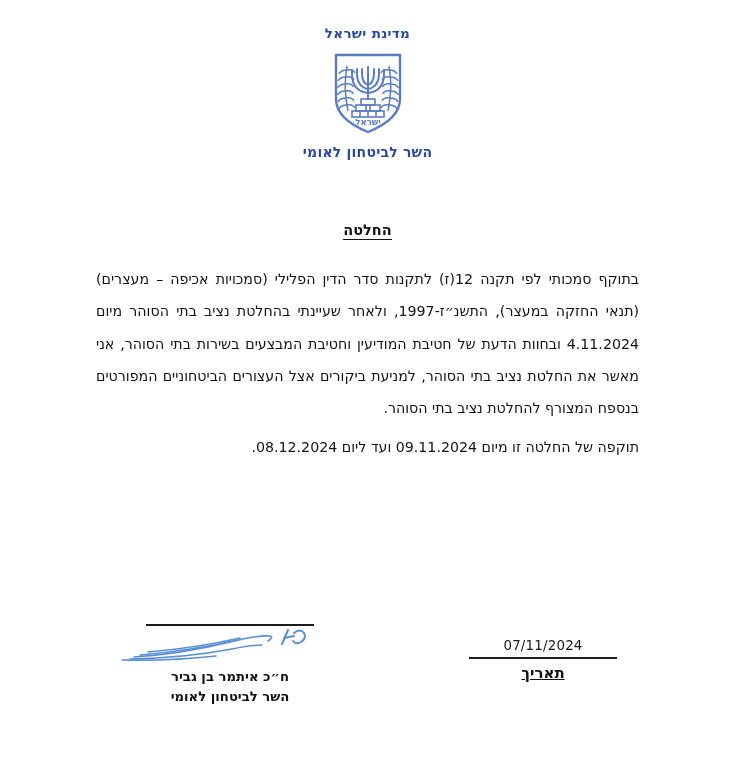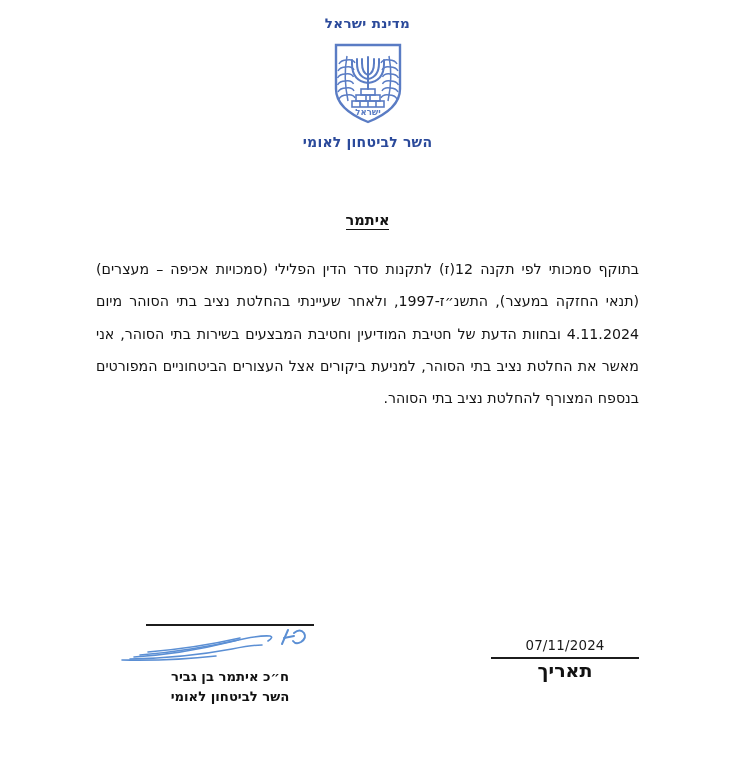--- a/index.html
+++ b/index.html
@@ -19,21 +19,21 @@
 
   .page {
     position: relative;
     width: 735px;
     height: 780px;
     background: #ffffff;
   }
 
   
   .header {
-    padding-top: 14px;
+    padding-top: 24px;
     text-align: center;
   }
   .state-title {
     font-size: 13.5px;
     font-weight: bold;
     color: #2b4a9b;
     letter-spacing: 0.3px;
     line-height: 1.4;
   }
   .emblem-wrap {
@@ -127,42 +127,44 @@
   .sig-role {
     font-size: 13.2px;
     font-weight: bold;
     color: #111111;
     line-height: 1.5;
   }
 
   
   .date-block {
     position: absolute;
-    left: 470px;
+    left: 448px;
     top: 14px;
     width: 190px;
     text-align: center;
   }
   .date-value {
     font-size: 13.4px;
     color: #181818;
     direction: ltr;
     letter-spacing: 0.2px;
     padding-bottom: 4px;
   }
   .date-rule {
     width: 148px;
     height: 1.5px;
     background: #1c1c1c;
     margin: 0 auto;
   }
   .date-label {
-    font-size: 19px;
+    margin-top: 5px;
+    font-size: 15px;
     font-weight: bold;
     color: #111111;
+    text-decoration: underline;
   }
 </style>
 </head>
 <body>
 
 <div class="page">
 
   <div class="header">
 
     <div class="state-title">מדינת ישראל</div>
@@ -231,25 +233,26 @@
         </g>
 
         <text x="46" y="76" font-family="DejaVu Sans, sans-serif" font-size="8.5" fill="#5a7cc4" text-anchor="middle" font-weight="bold">ישראל</text>
       </svg>
     </div>
 
     <div class="ministry-title">השר לביטחון לאומי</div>
   </div>
 
   <div class="decision-heading">
-    <span class="u">איתמר</span>
+    <span class="u">החלטה</span>
   </div>
 
   <div class="body-block">
     <p class="body-para">בתוקף סמכותי לפי תקנה 12(ז) לתקנות סדר הדין הפלילי (סמכויות אכיפה – מעצרים) (תנאי החזקה במעצר), התשנ״ז-1997, ולאחר שעיינתי בהחלטת נציב בתי הסוהר מיום 4.11.2024 ובחוות הדעת של חטיבת המודיעין וחטיבת המבצעים בשירות בתי הסוהר, אני מאשר את החלטת נציב בתי הסוהר, למניעת ביקורים אצל העצורים הביטחוניים המפורטים בנספח המצורף להחלטת נציב בתי הסוהר.</p>
+    <p class="body-para closing">תוקפה של החלטה זו מיום 09.11.2024 ועד ליום 08.12.2024.</p>
   </div>
 
   <div class="sig-area">
 
     <div class="signature-block">
       <div class="sig-ink">
         <svg width="236" height="38" viewBox="0 0 236 38" xmlns="http://www.w3.org/2000/svg">
           <g fill="none" stroke="#5b8fd4" stroke-width="1.6" stroke-linecap="round">
             <path d="M22 33 Q70 30 118 18 Q146 11 158 12 Q162 13 156 17"></path>
             <path d="M28 31 Q78 27 126 16"></path>

